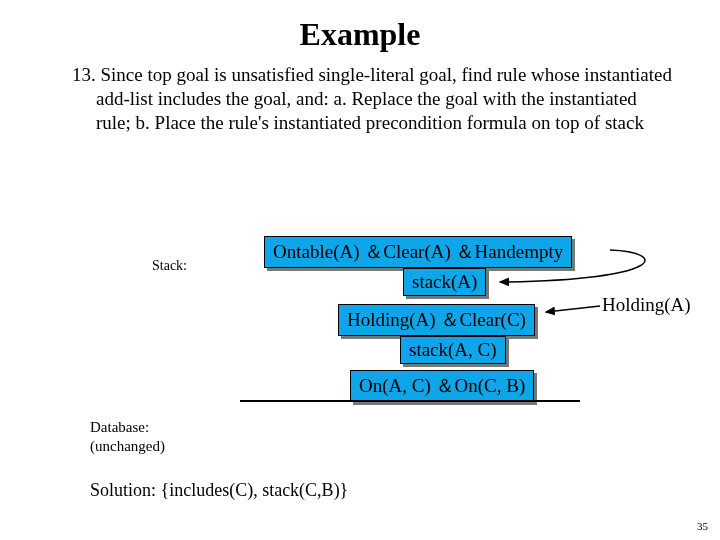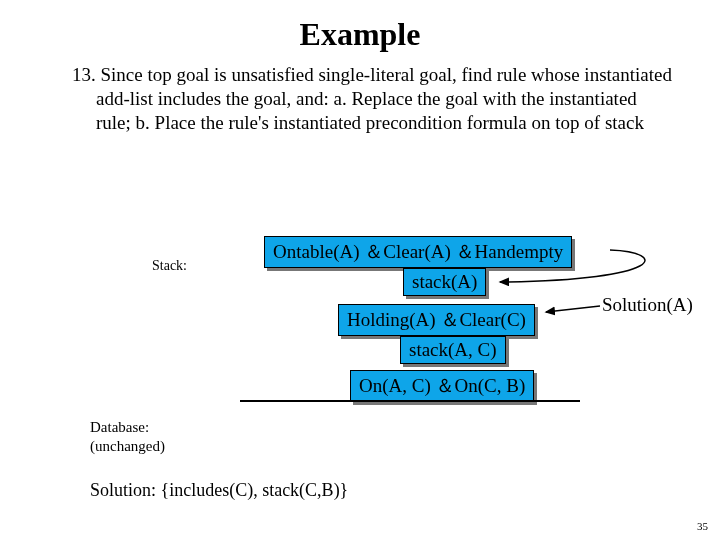--- a/index.html
+++ b/index.html
@@ -87,21 +87,21 @@
 <div class="shadow-box" style="left:264px;top:236px">Ontable(A) ＆Clear(A) ＆Handempty</div>
 
 <div class="shadow-box" style="left:403px;top:268px">stack(A)</div>
 
 <div class="shadow-box" style="left:338px;top:304px">Holding(A) ＆Clear(C)</div>
 
 <div class="shadow-box" style="left:400px;top:336px">stack(A, C)</div>
 
 <div class="shadow-box" style="left:350px;top:370px">On(A, C) ＆On(C, B)</div>
 
-<div class="plain-box" style="left:602px;top:294px">Solution(A)</div>
+<div class="plain-box" style="left:602px;top:294px">Holding(A)</div>
 
 <div class="hr"></div>
 
 <svg class="arrows">
   <defs>
     <marker id="ah" markerWidth="8" markerHeight="8" refX="6" refY="3" orient="auto">
       <path d="M0,0 L7,3 L0,6 Z" fill="#000"></path>
     </marker>
   </defs>
 

